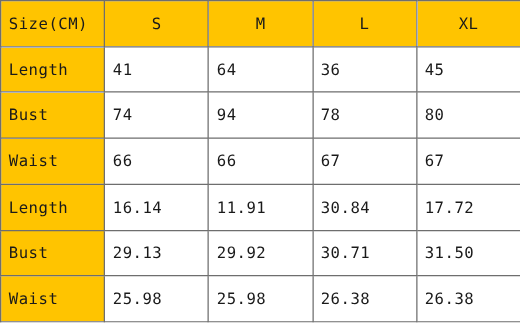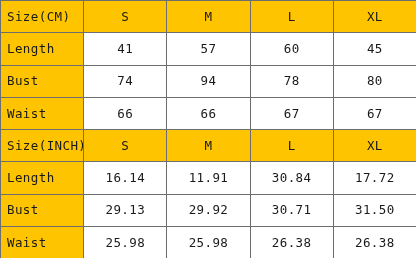--- a/index.html
+++ b/index.html
@@ -42,21 +42,20 @@
     text-align: left;
   }
   
   .header-cell {
     background: #ffc400;
     text-align: center;
   }
   
   .value-cell {
     background: #ffffff;
-    text-align: center;
   }
 </style>
 </head>
 <body>
 
 <table class="size-chart">
   <colgroup>
     <col>
       <col>
       <col>
@@ -69,48 +68,41 @@
       <td class="label-cell">Size(CM)</td>
       <td class="header-cell">S</td>
       <td class="header-cell">M</td>
       <td class="header-cell">L</td>
       <td class="header-cell">XL</td>
     </tr>
 
     <tr>
       <td class="label-cell">Length</td>
       <td class="value-cell">41</td>
-      <td class="value-cell">57</td>
-      <td class="value-cell">60</td>
+      <td class="value-cell">64</td>
+      <td class="value-cell">36</td>
       <td class="value-cell">45</td>
     </tr>
 
     <tr>
       <td class="label-cell">Bust</td>
       <td class="value-cell">74</td>
       <td class="value-cell">94</td>
       <td class="value-cell">78</td>
       <td class="value-cell">80</td>
     </tr>
 
     <tr>
       <td class="label-cell">Waist</td>
       <td class="value-cell">66</td>
       <td class="value-cell">66</td>
       <td class="value-cell">67</td>
       <td class="value-cell">67</td>
     </tr>
 
-    <tr>
-      <td class="label-cell">Size(INCH)</td>
-      <td class="header-cell">S</td>
-      <td class="header-cell">M</td>
-      <td class="header-cell">L</td>
-      <td class="header-cell">XL</td>
-    </tr>
 
     <tr>
       <td class="label-cell">Length</td>
       <td class="value-cell">16.14</td>
       <td class="value-cell">11.91</td>
       <td class="value-cell">30.84</td>
       <td class="value-cell">17.72</td>
     </tr>
 
     <tr>

